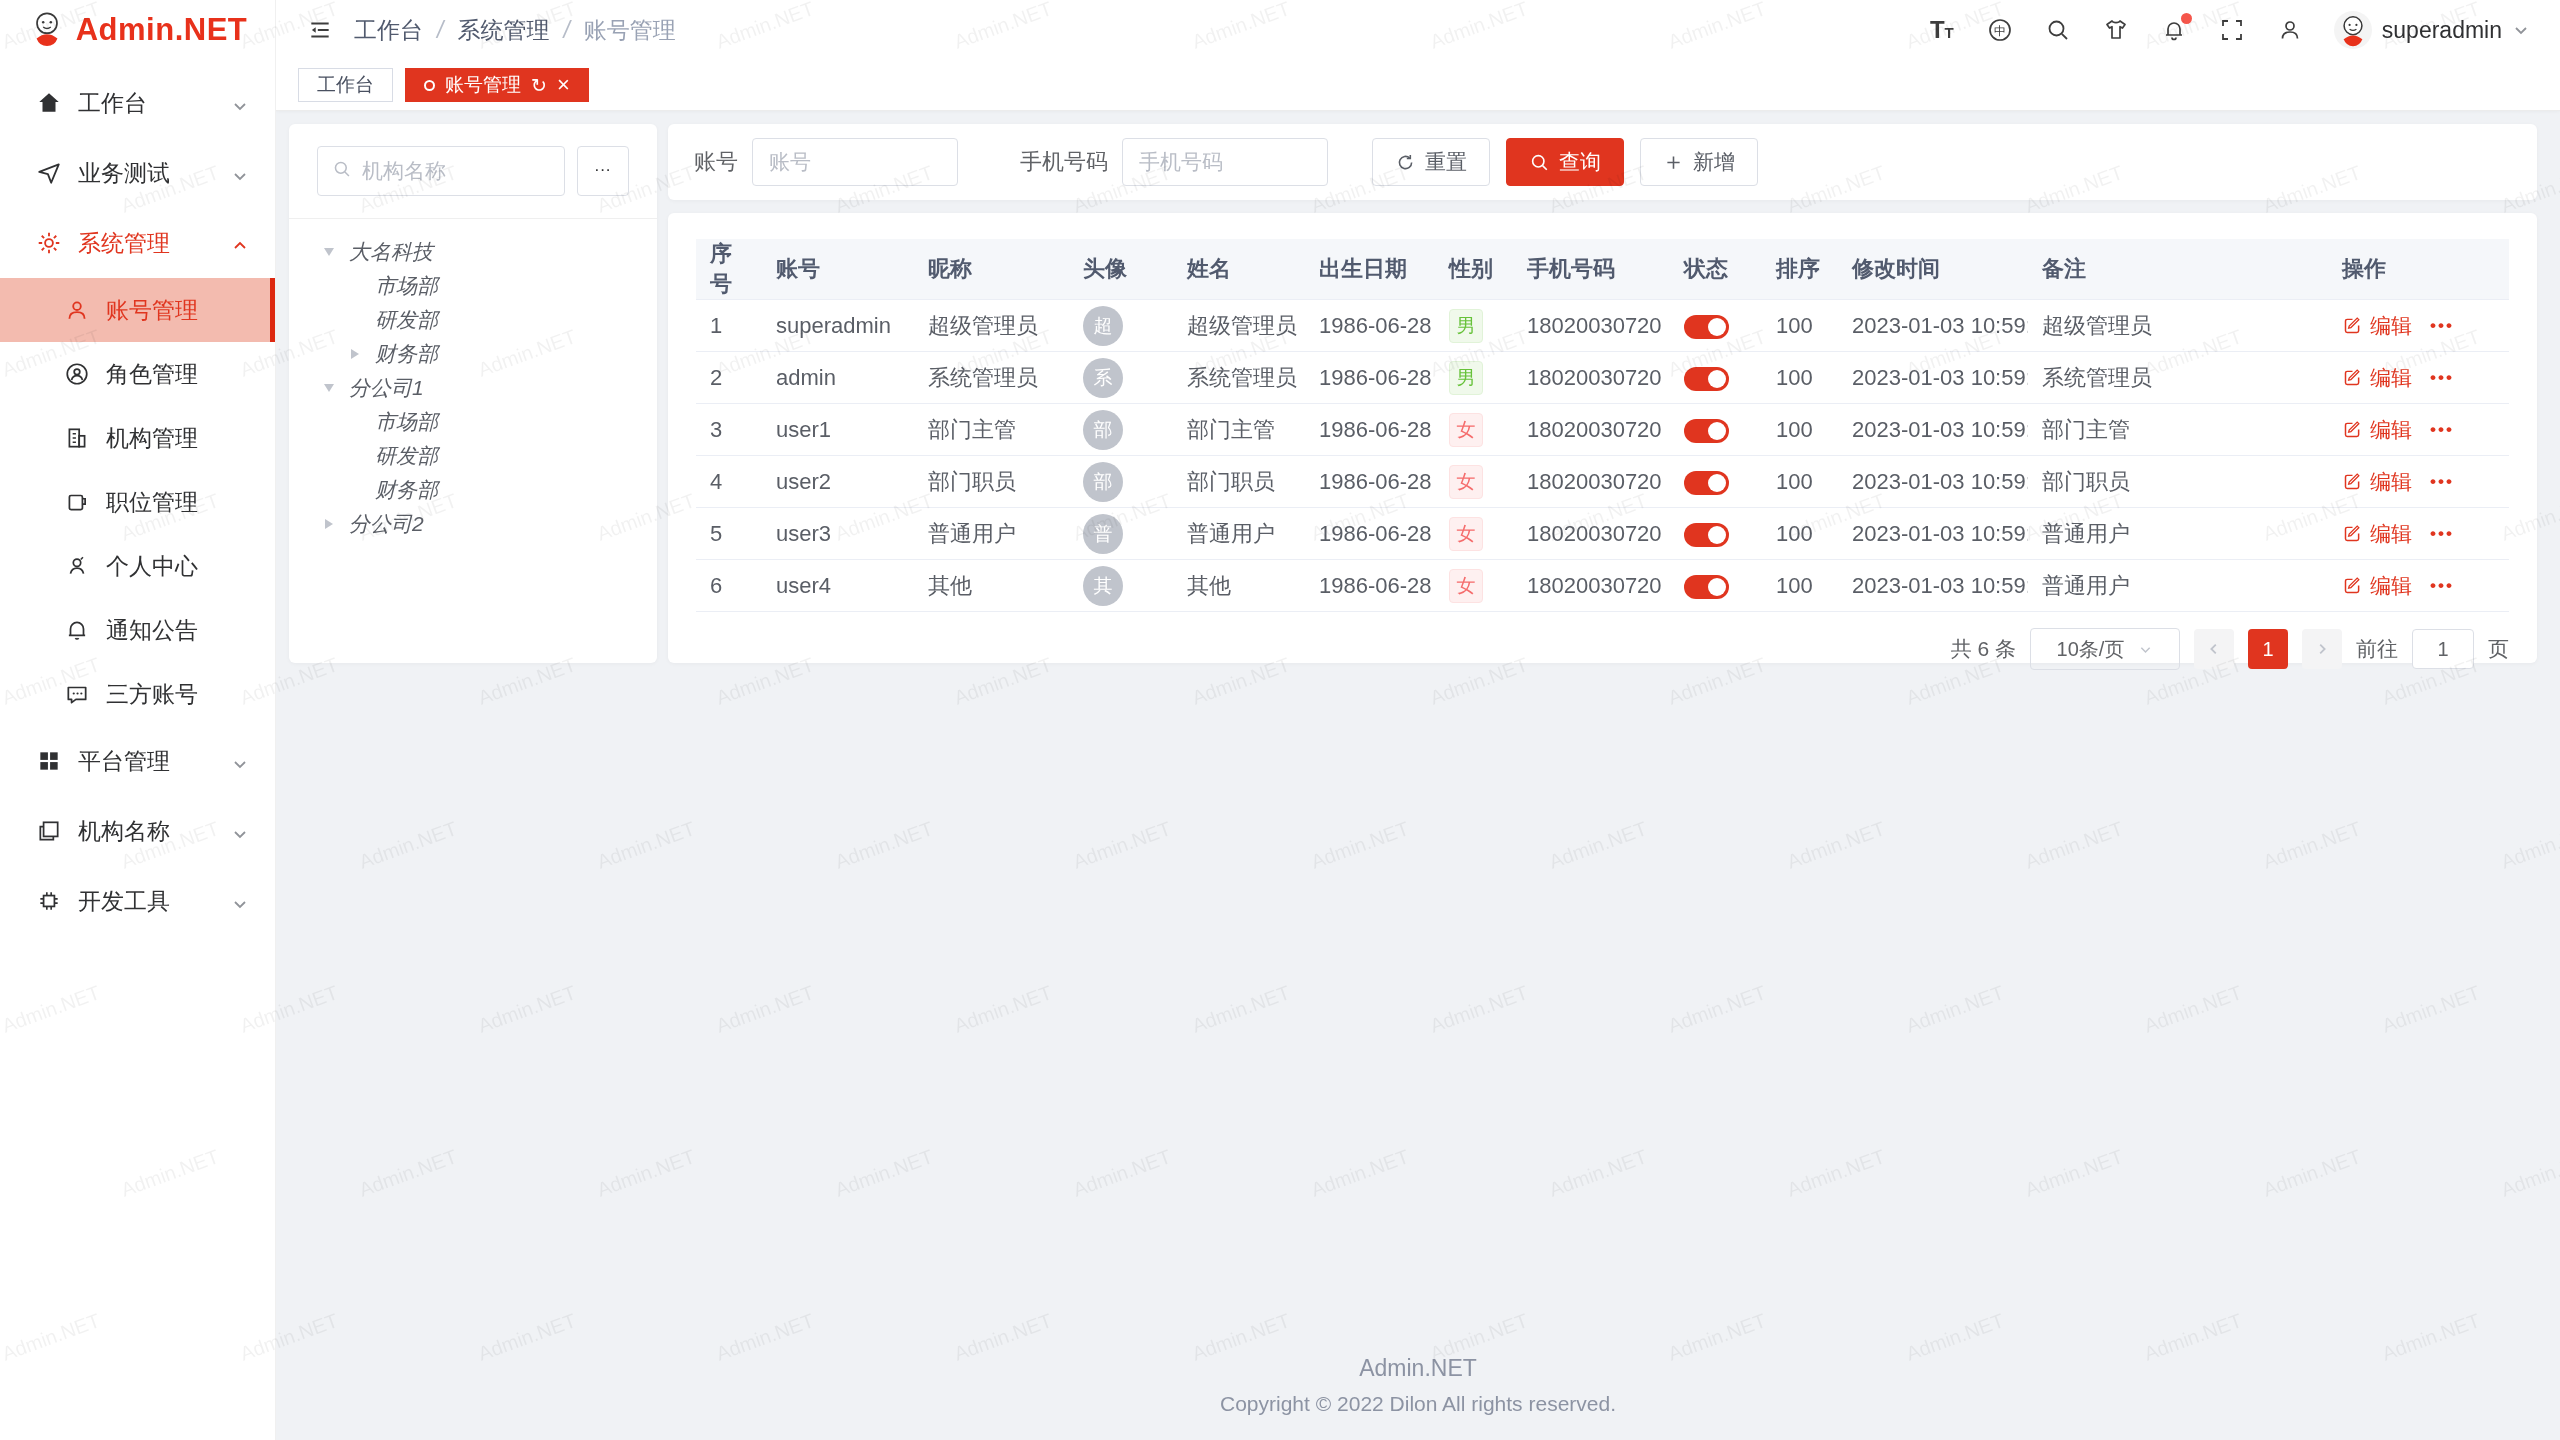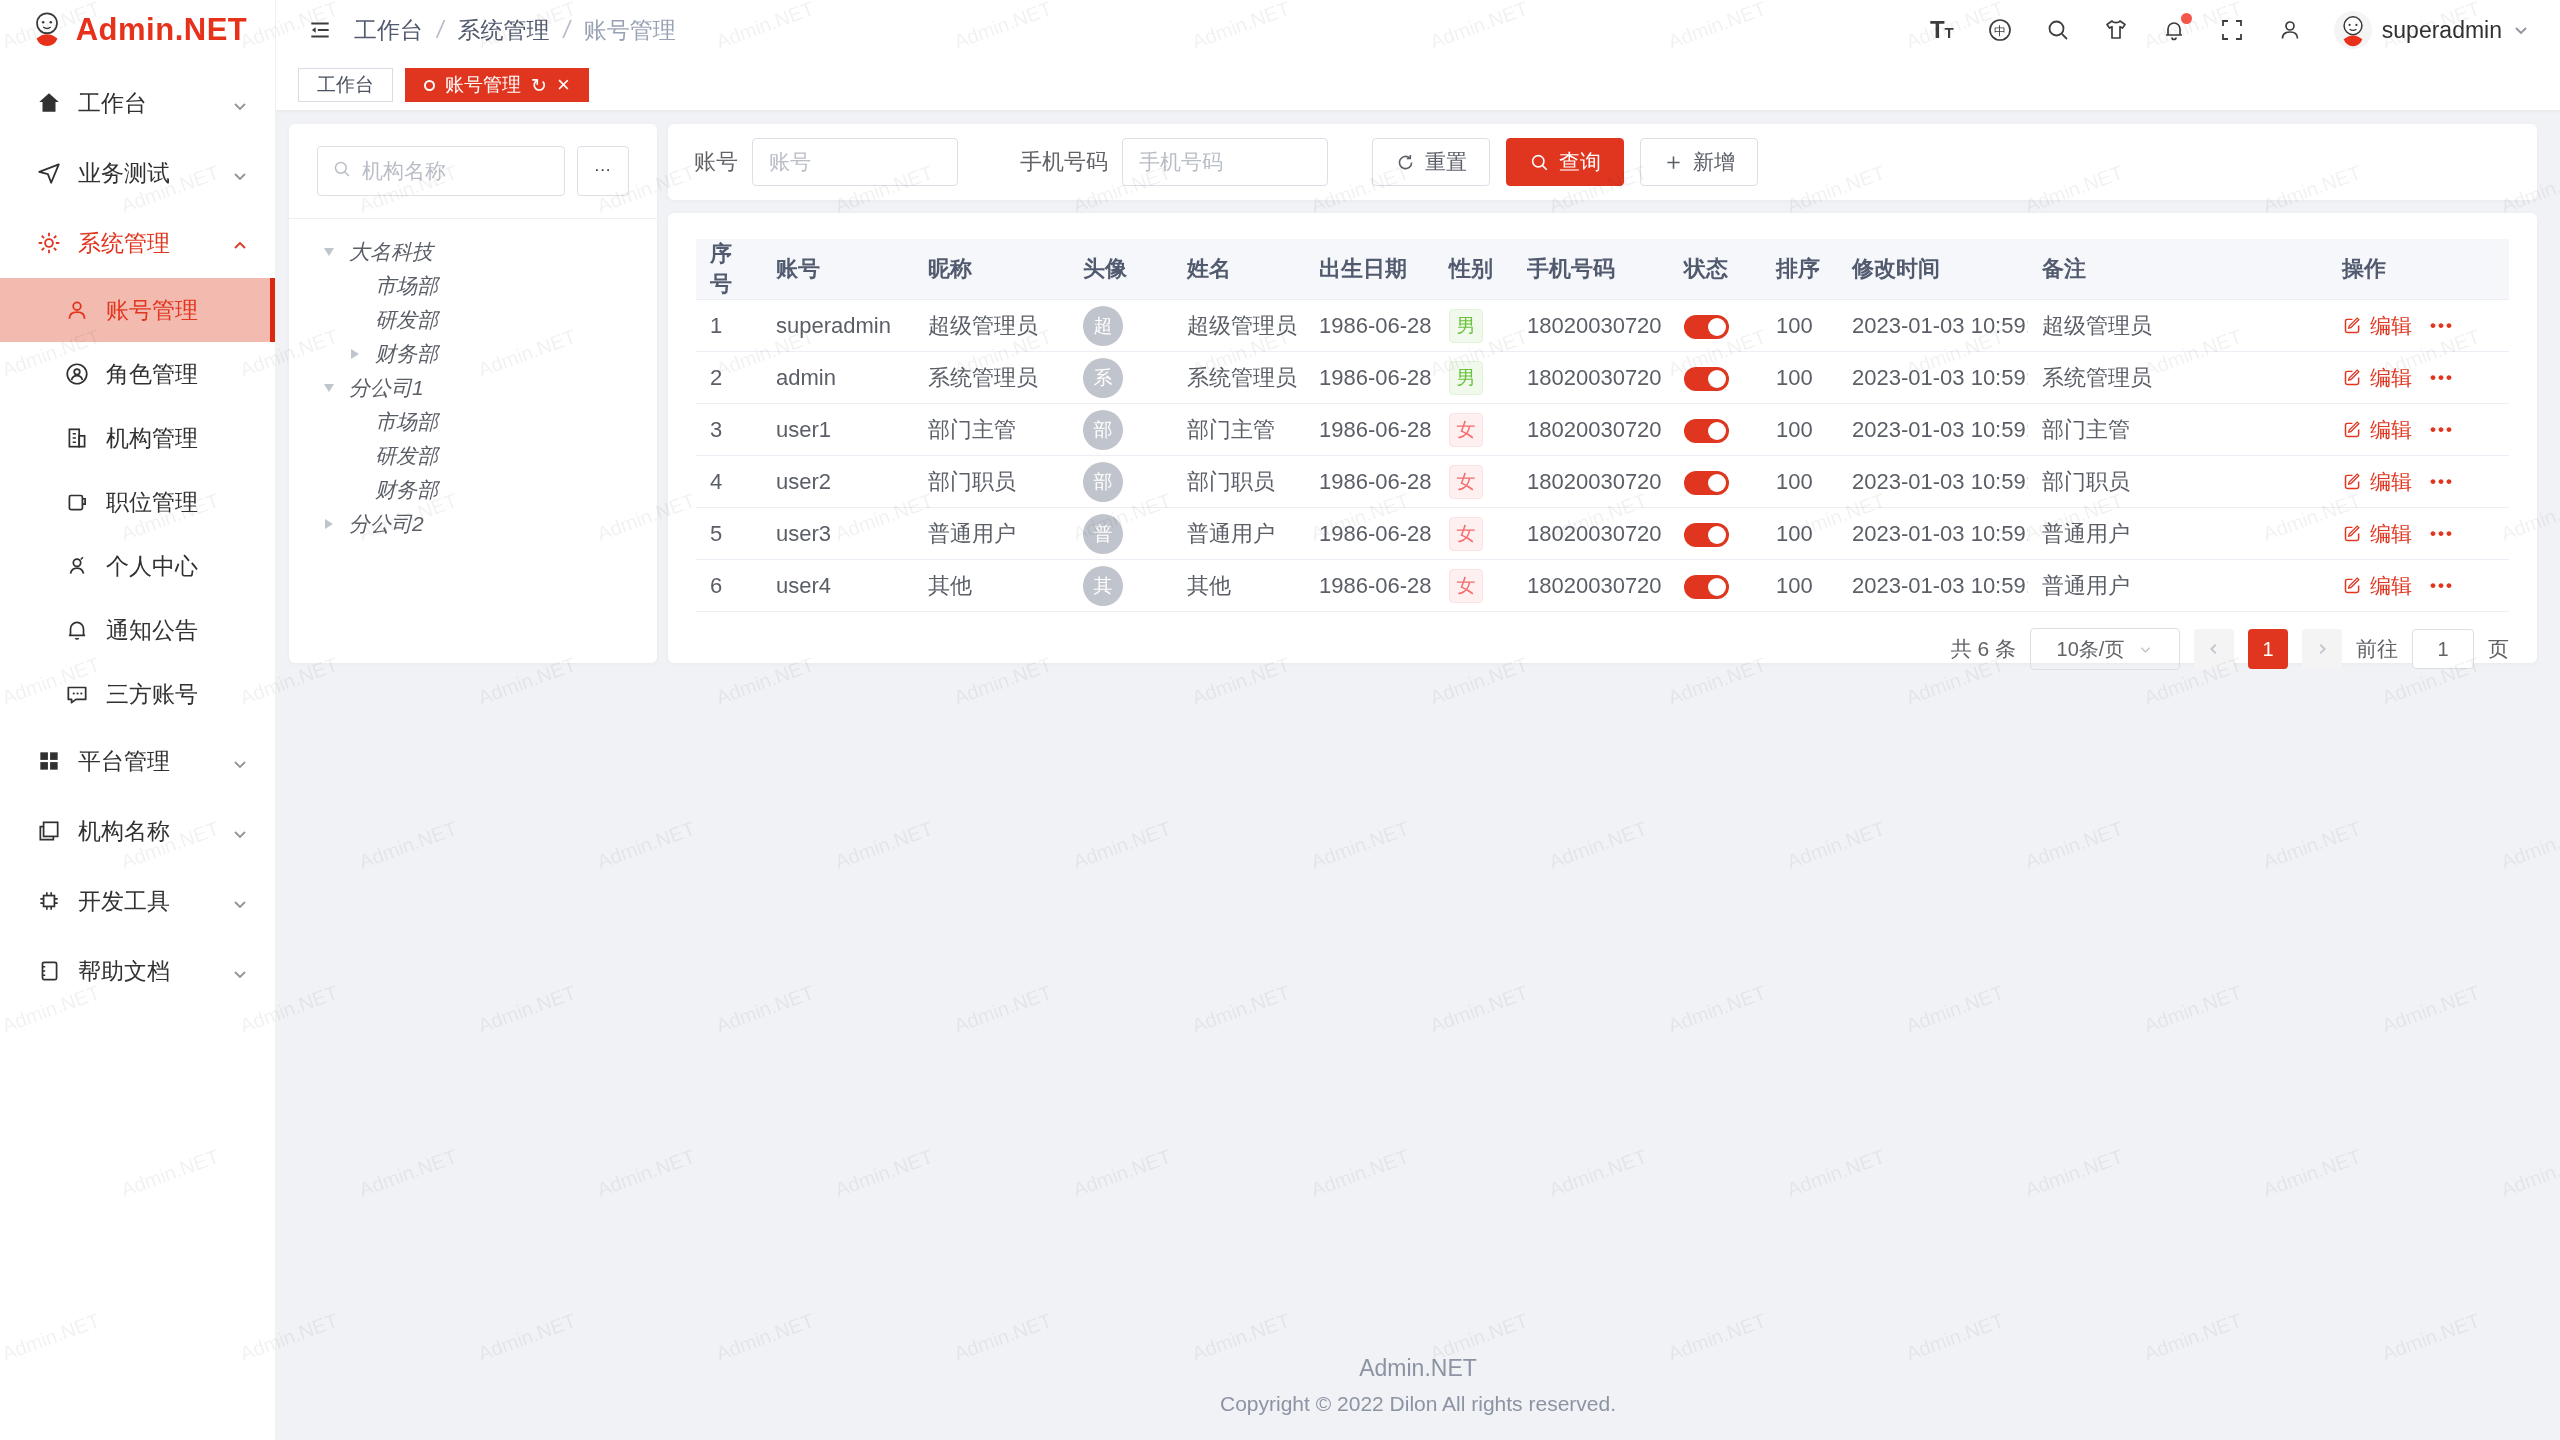--- a/index.html
+++ b/index.html
@@ -266,30 +266,20 @@
           </svg></span>
     </div>
     <div class="menu-item">
       <span class="icon24"><svg viewBox="0 0 24 24">
             <rect x="7" y="7" width="10" height="10" fill="none" stroke="#303133" stroke-width="1.6"></rect>
             <g stroke="#303133" stroke-width="1.5">
               <path d="M10 4v3M14 4v3M10 17v3M14 17v3M4 10h3M4 14h3M17 10h3M17 14h3"></path>
             </g>
           </svg></span>
       <span class="mi-label">开发工具</span>
-      <span class="chev"><svg viewBox="0 0 18 18">
-            <polyline points="4,7 9,12 14,7" fill="none" stroke="#909399" stroke-width="1.8"></polyline>
-          </svg></span>
-    </div>
-    <div class="menu-item">
-      <span class="icon24"><svg viewBox="0 0 24 24">
-            <rect x="6" y="4" width="13" height="16" rx="1.5" fill="none" stroke="#303133" stroke-width="1.6"></rect>
-            <path d="M6 8h2.5M6 12h2.5M6 16h2.5" stroke="#303133" stroke-width="1.4"></path>
-          </svg></span>
-      <span class="mi-label">帮助文档</span>
       <span class="chev"><svg viewBox="0 0 18 18">
             <polyline points="4,7 9,12 14,7" fill="none" stroke="#909399" stroke-width="1.8"></polyline>
           </svg></span>
     </div>
   </nav>
 </aside>
 
 <header class="topbar">
   <div class="crumb-wrap">
     <span class="tb-icon">

